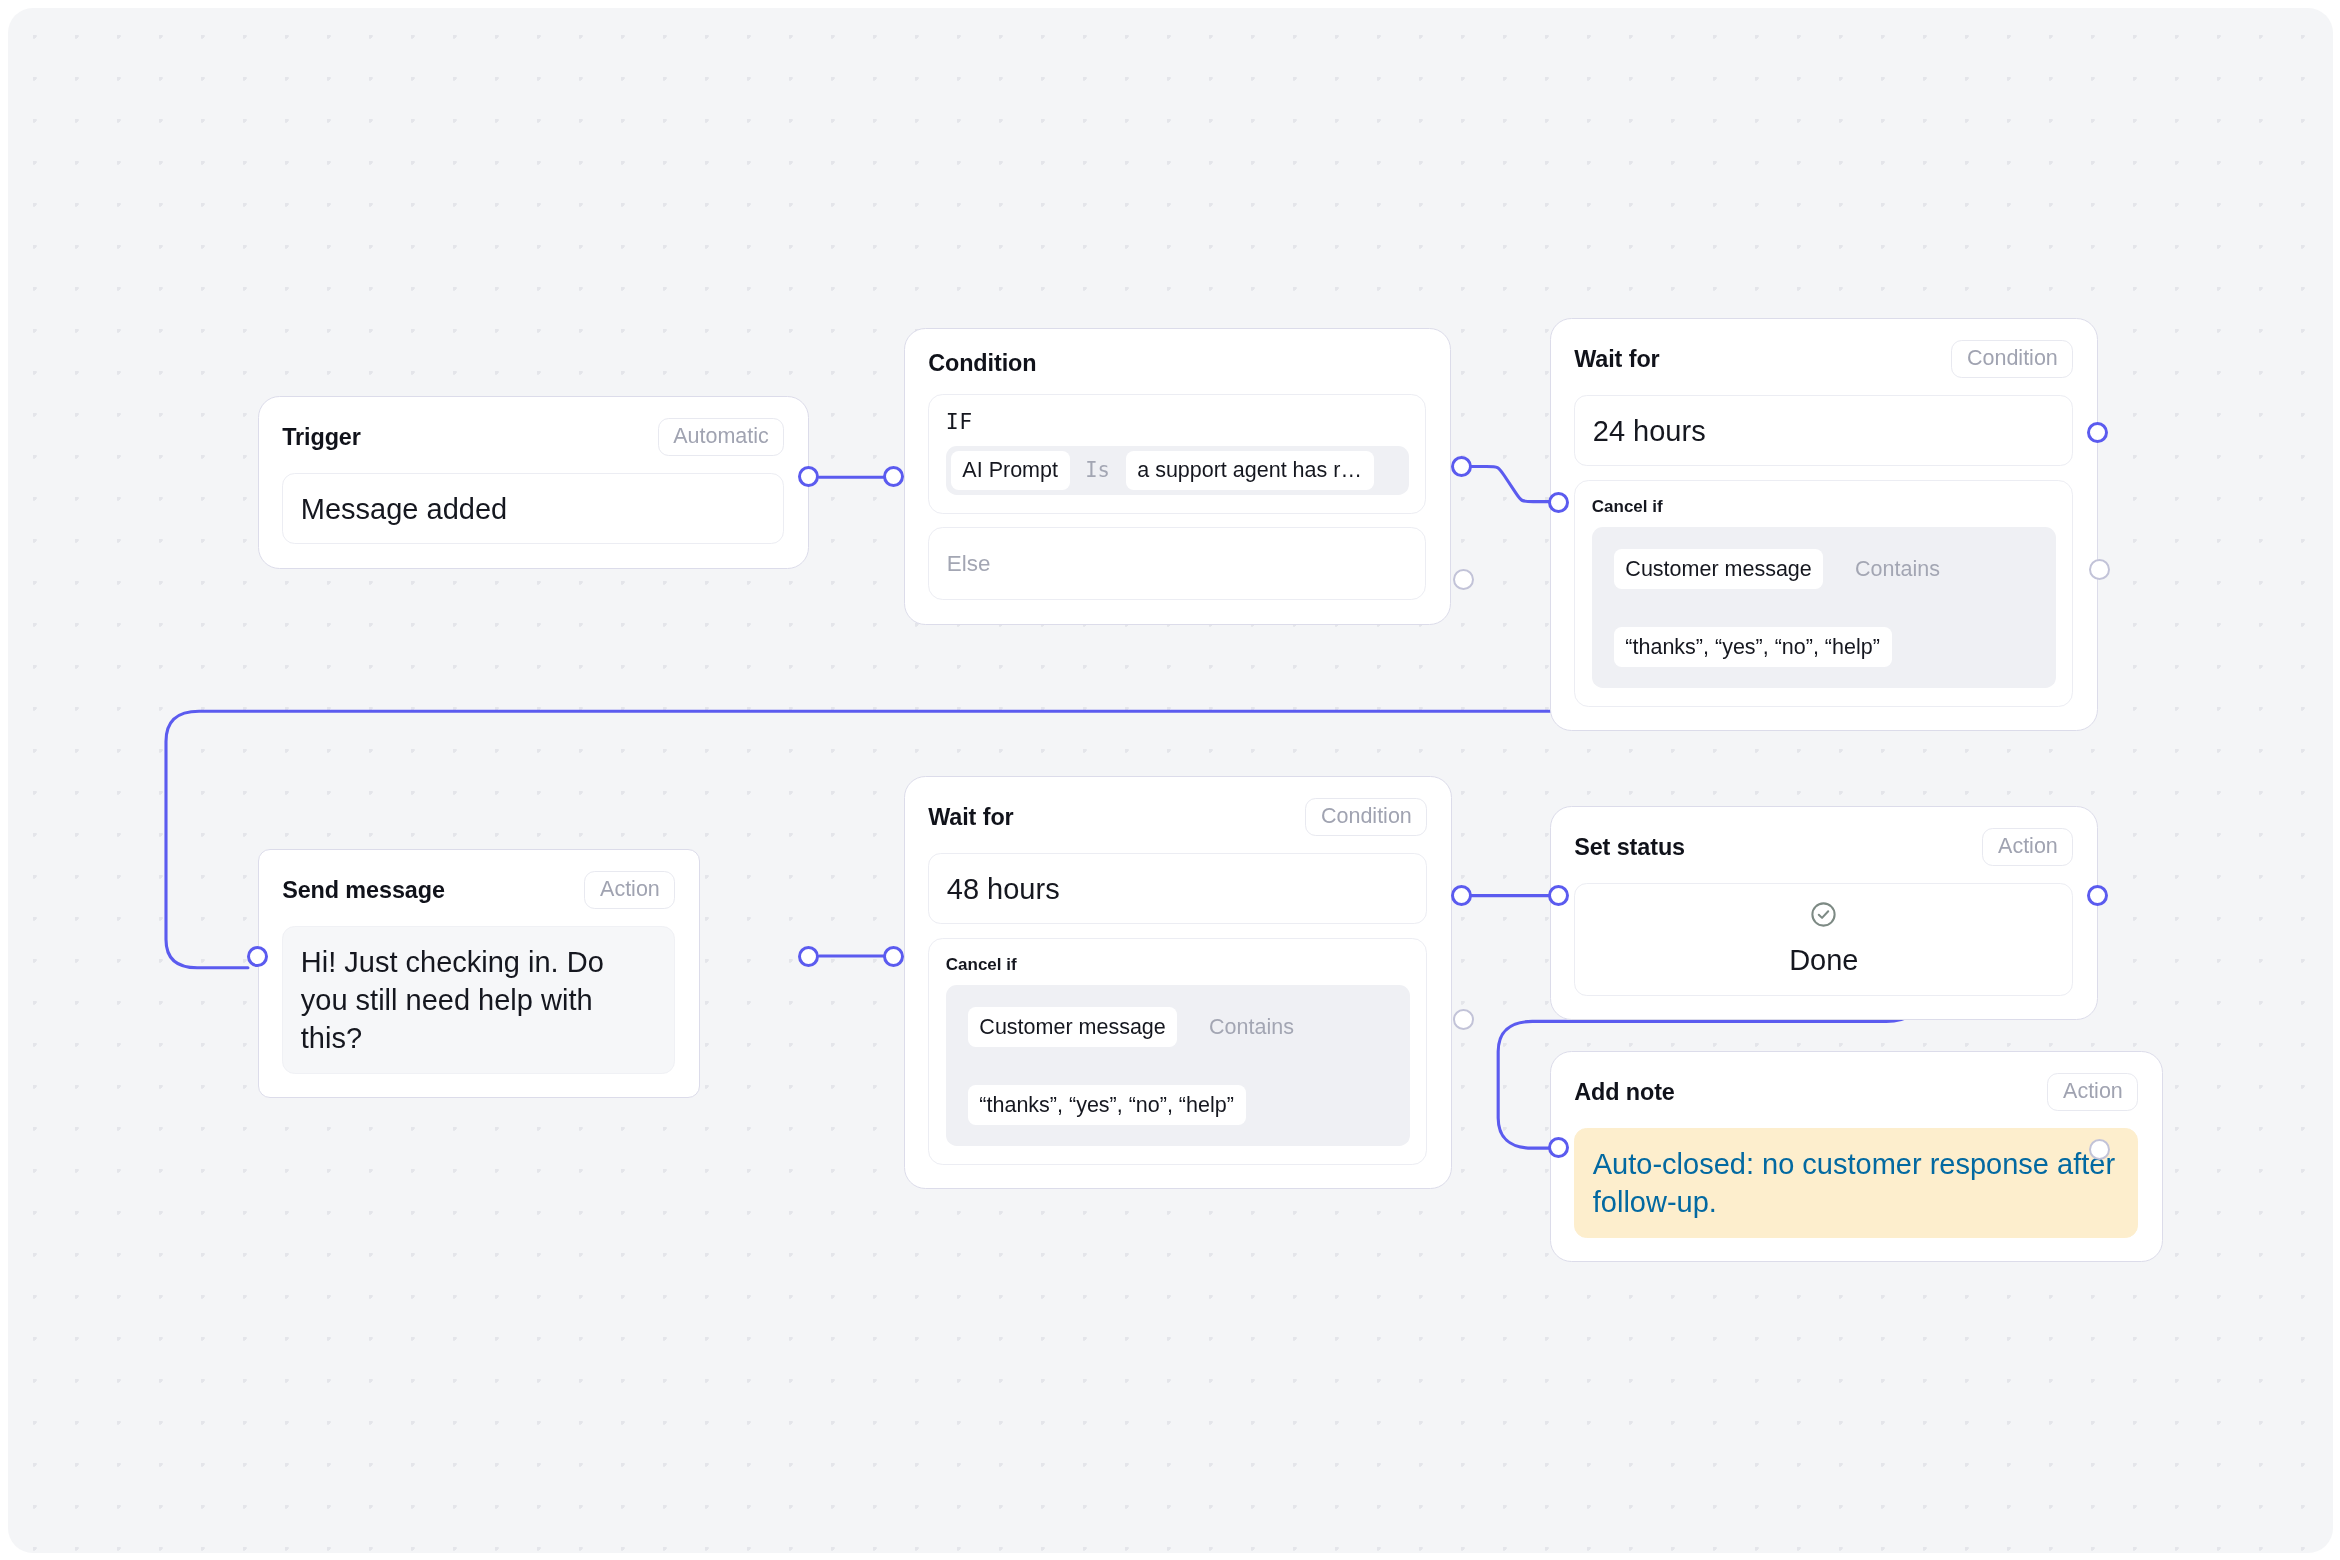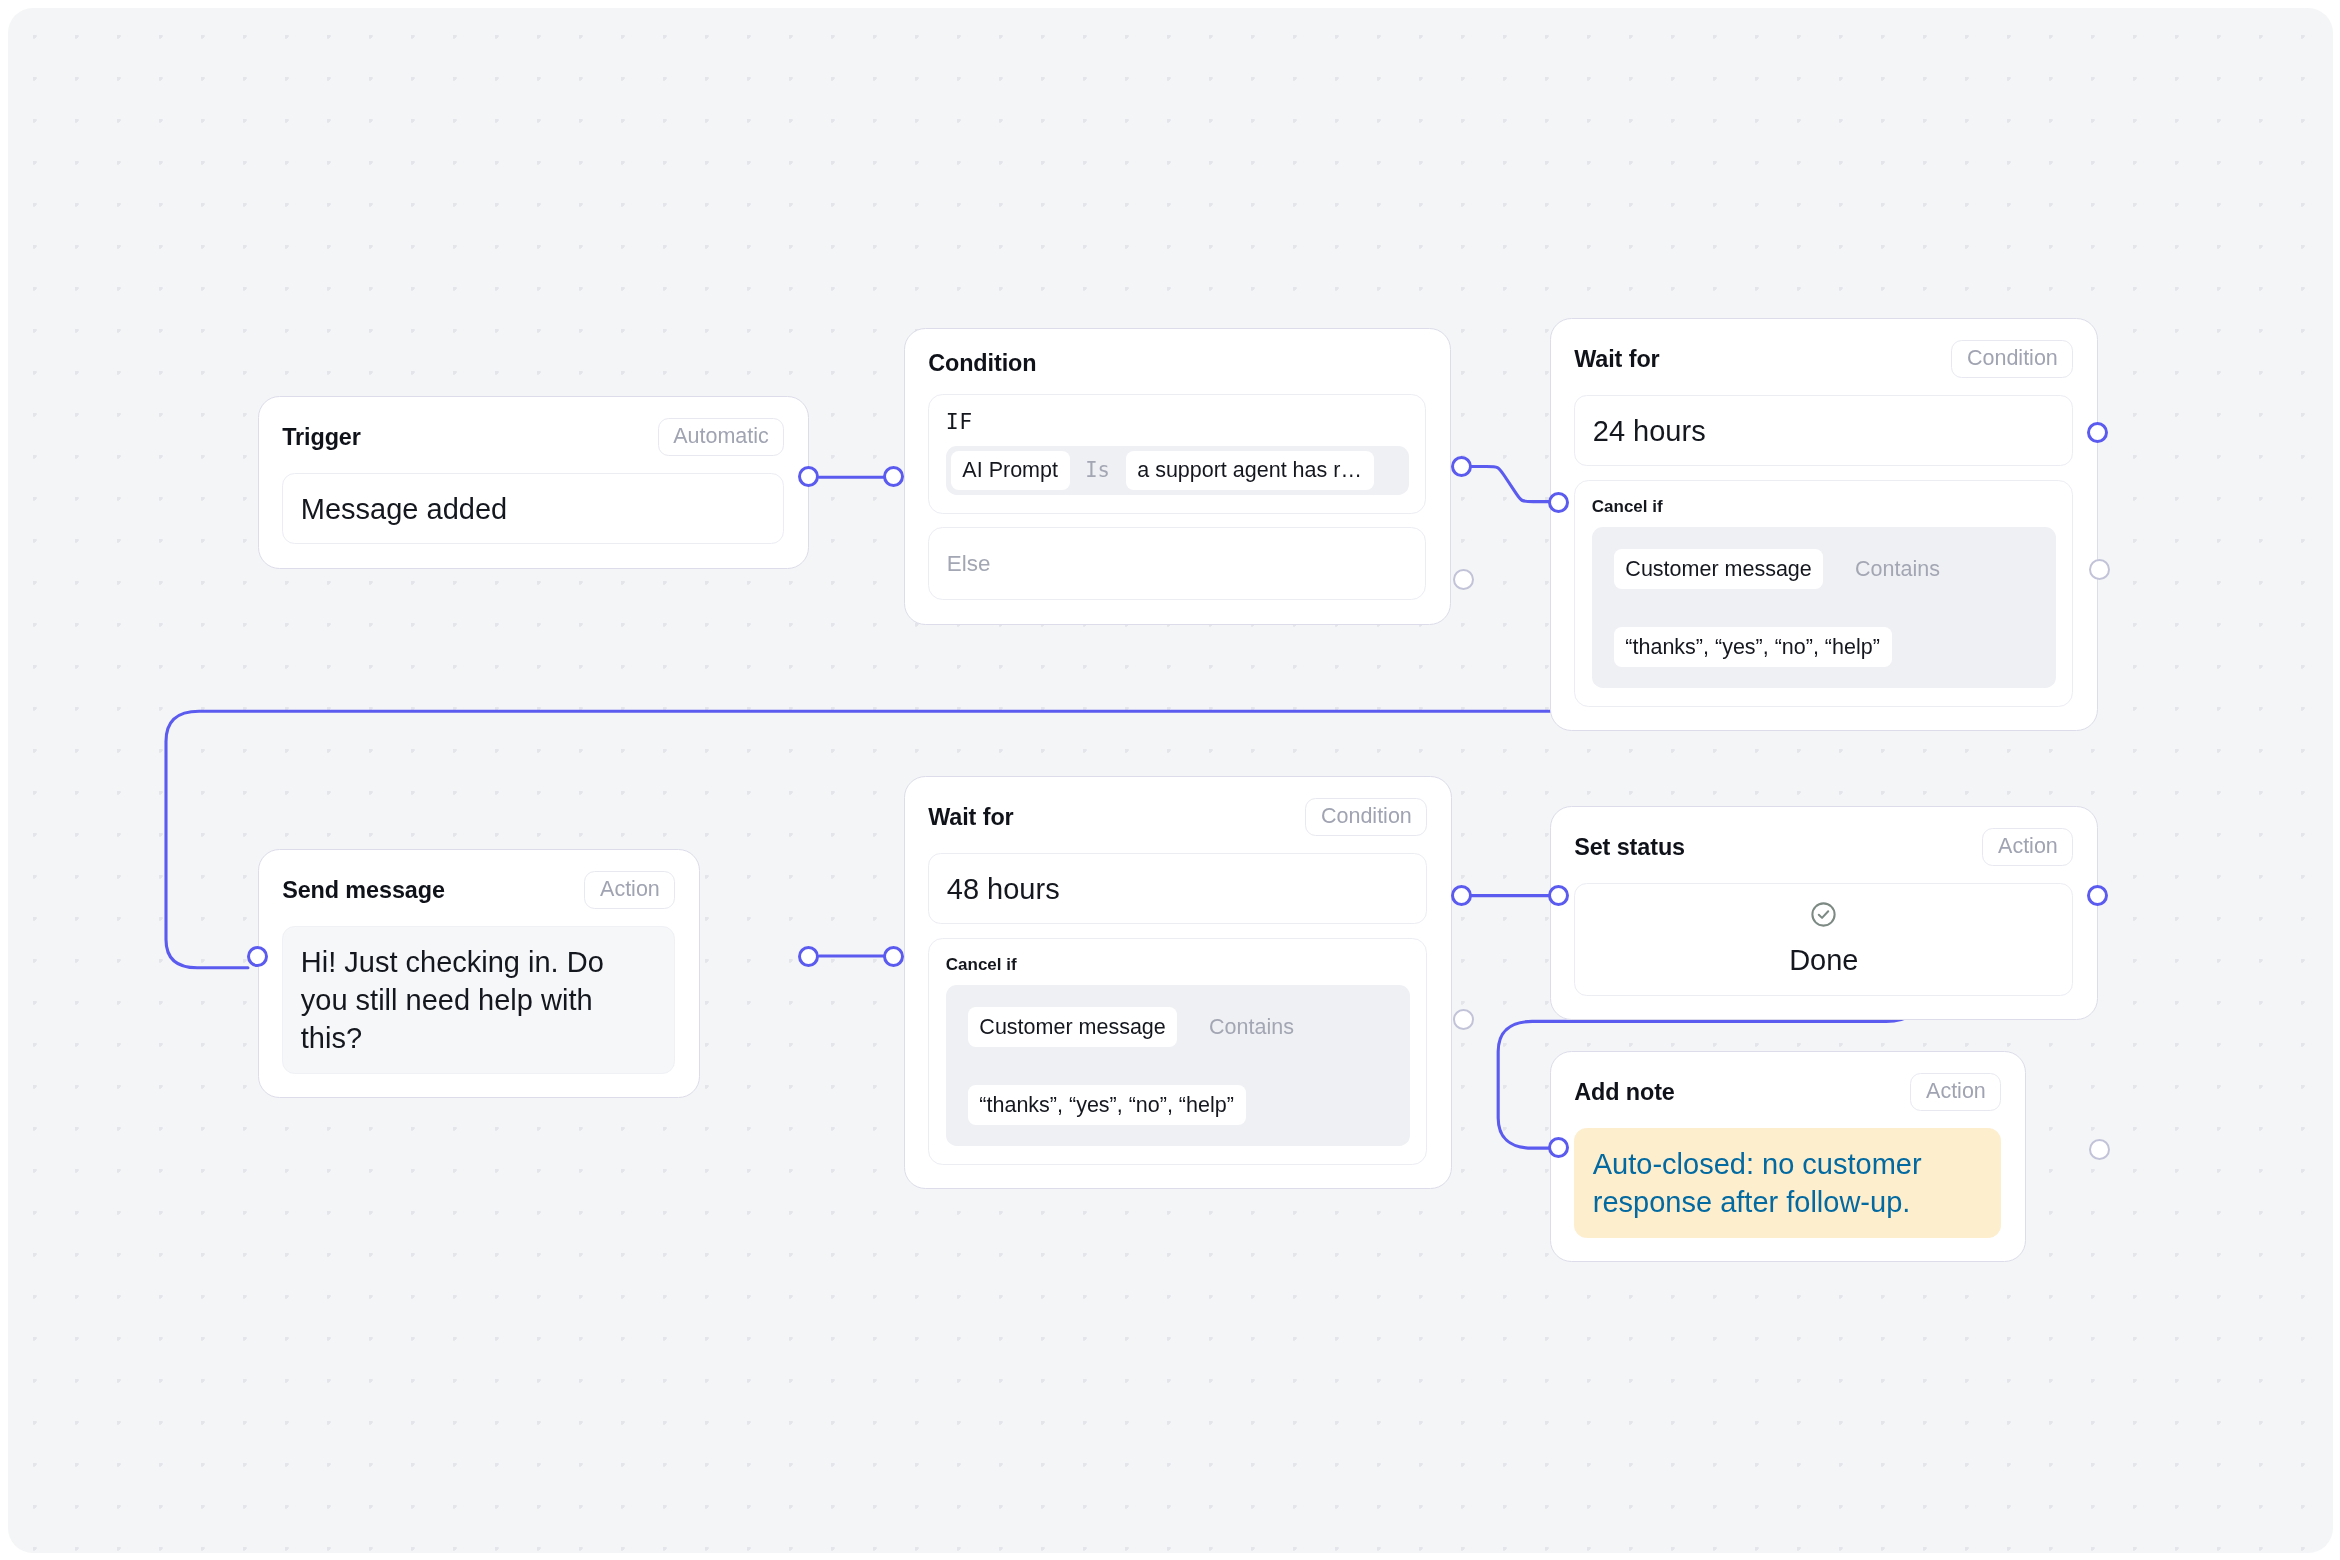--- a/index.html
+++ b/index.html
@@ -248,21 +248,21 @@
         <div class="chipline">
           <span class="chip">“thanks”, “yes”, “no”, “help”</span>
         </div>
       </div>
     </div>
   </div>
   <div class="port" style="left:1540px; top:484px;"></div>
   <div class="port" style="left:2079px; top:414px;"></div>
   <div class="port idle" style="left:2081px; top:551px;"></div>
 
-  <div class="node" style="left:250px; top:841px; width:442px;">
+  <div class="node" style="left:250px; top:841px; width:442px;border-radius:12px;">
     <div class="node-head">
       <span class="node-title">Send message</span>
       <span class="node-badge">Action</span>
     </div>
     <div class="field filled">Hi! Just checking in. Do you still need help with this?</div>
   </div>
   <div class="port" style="left:239px; top:938px;"></div>
   <div class="port" style="left:790px; top:938px;"></div>
 
   <div class="node" style="left:896px; top:768px; width:548px;">
@@ -301,21 +301,21 @@
             <path d="M8.1 12.2 L10.8 14.8 L15.9 9.3" stroke="#7d8a84" stroke-width="1.7" stroke-linecap="round" stroke-linejoin="round"></path>
           </svg>
         </span>
         <span>Done</span>
       </div>
     </div>
   </div>
   <div class="port" style="left:1540px; top:877px;"></div>
   <div class="port" style="left:2079px; top:877px;"></div>
 
-  <div class="node" style="left:1542px; top:1043px; width:476px;">
+  <div class="node" style="left:1542px; top:1043px; width:613px;">
     <div class="node-head">
       <span class="node-title">Add note</span>
       <span class="node-badge">Action</span>
     </div>
     <div class="field note">Auto-closed: no customer response after follow-up.</div>
   </div>
   <div class="port" style="left:1540px; top:1129px;"></div>
   <div class="port idle" style="left:2081px; top:1131px;"></div>
 
 </div>

